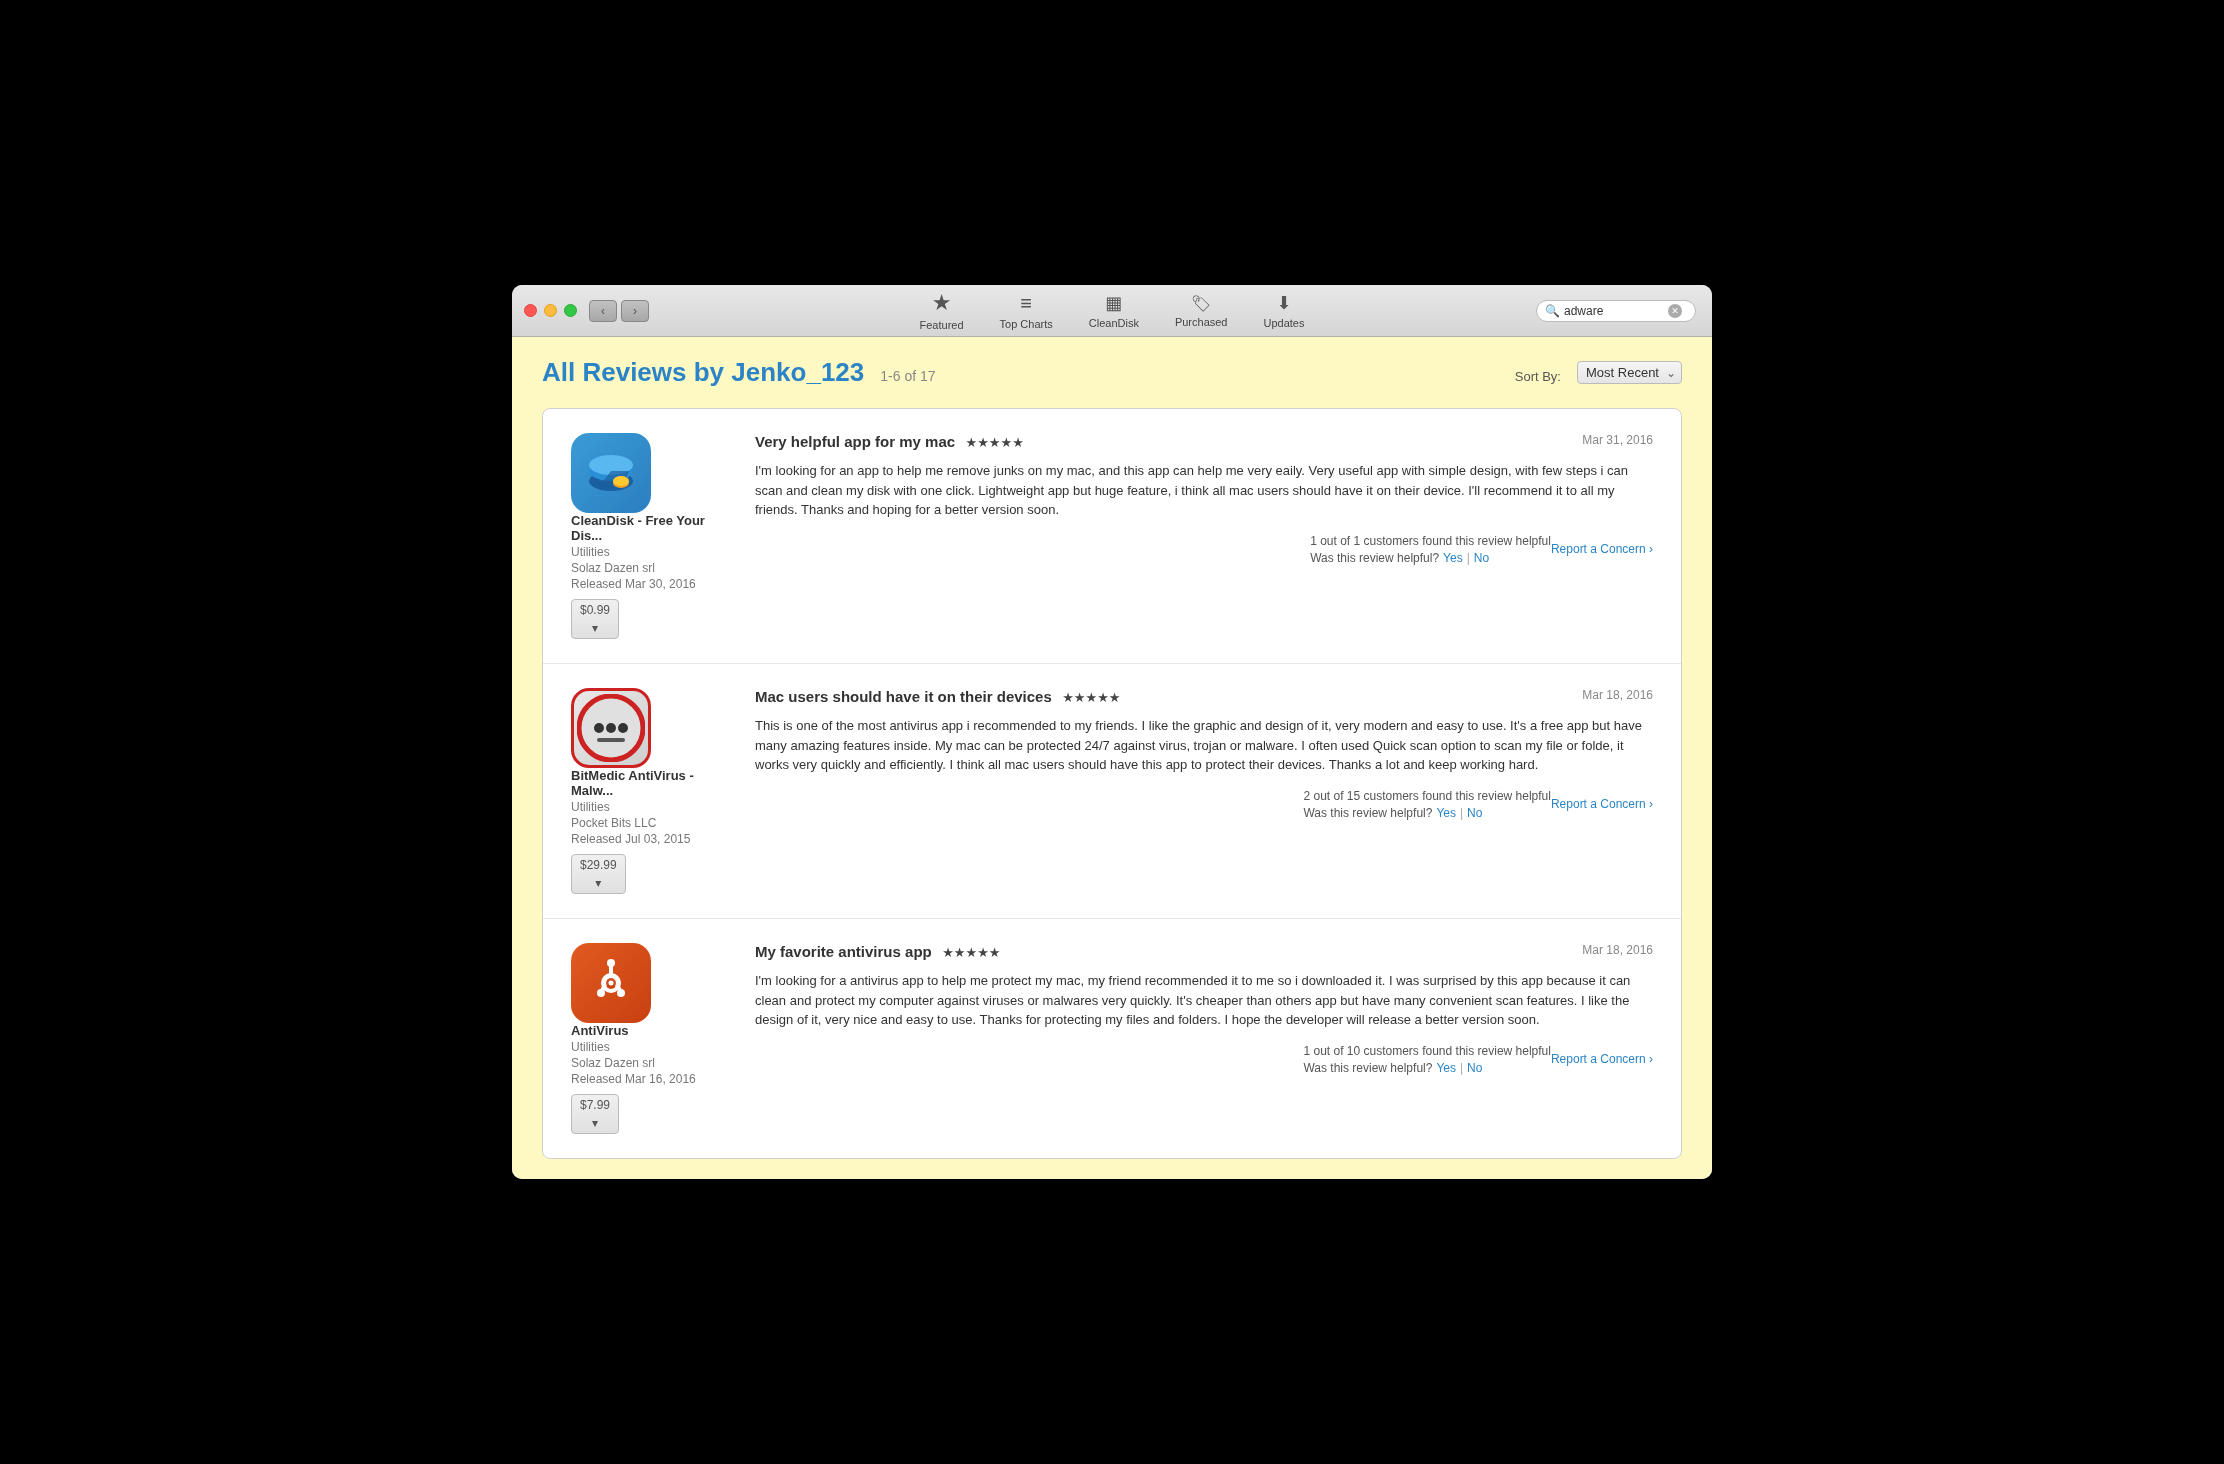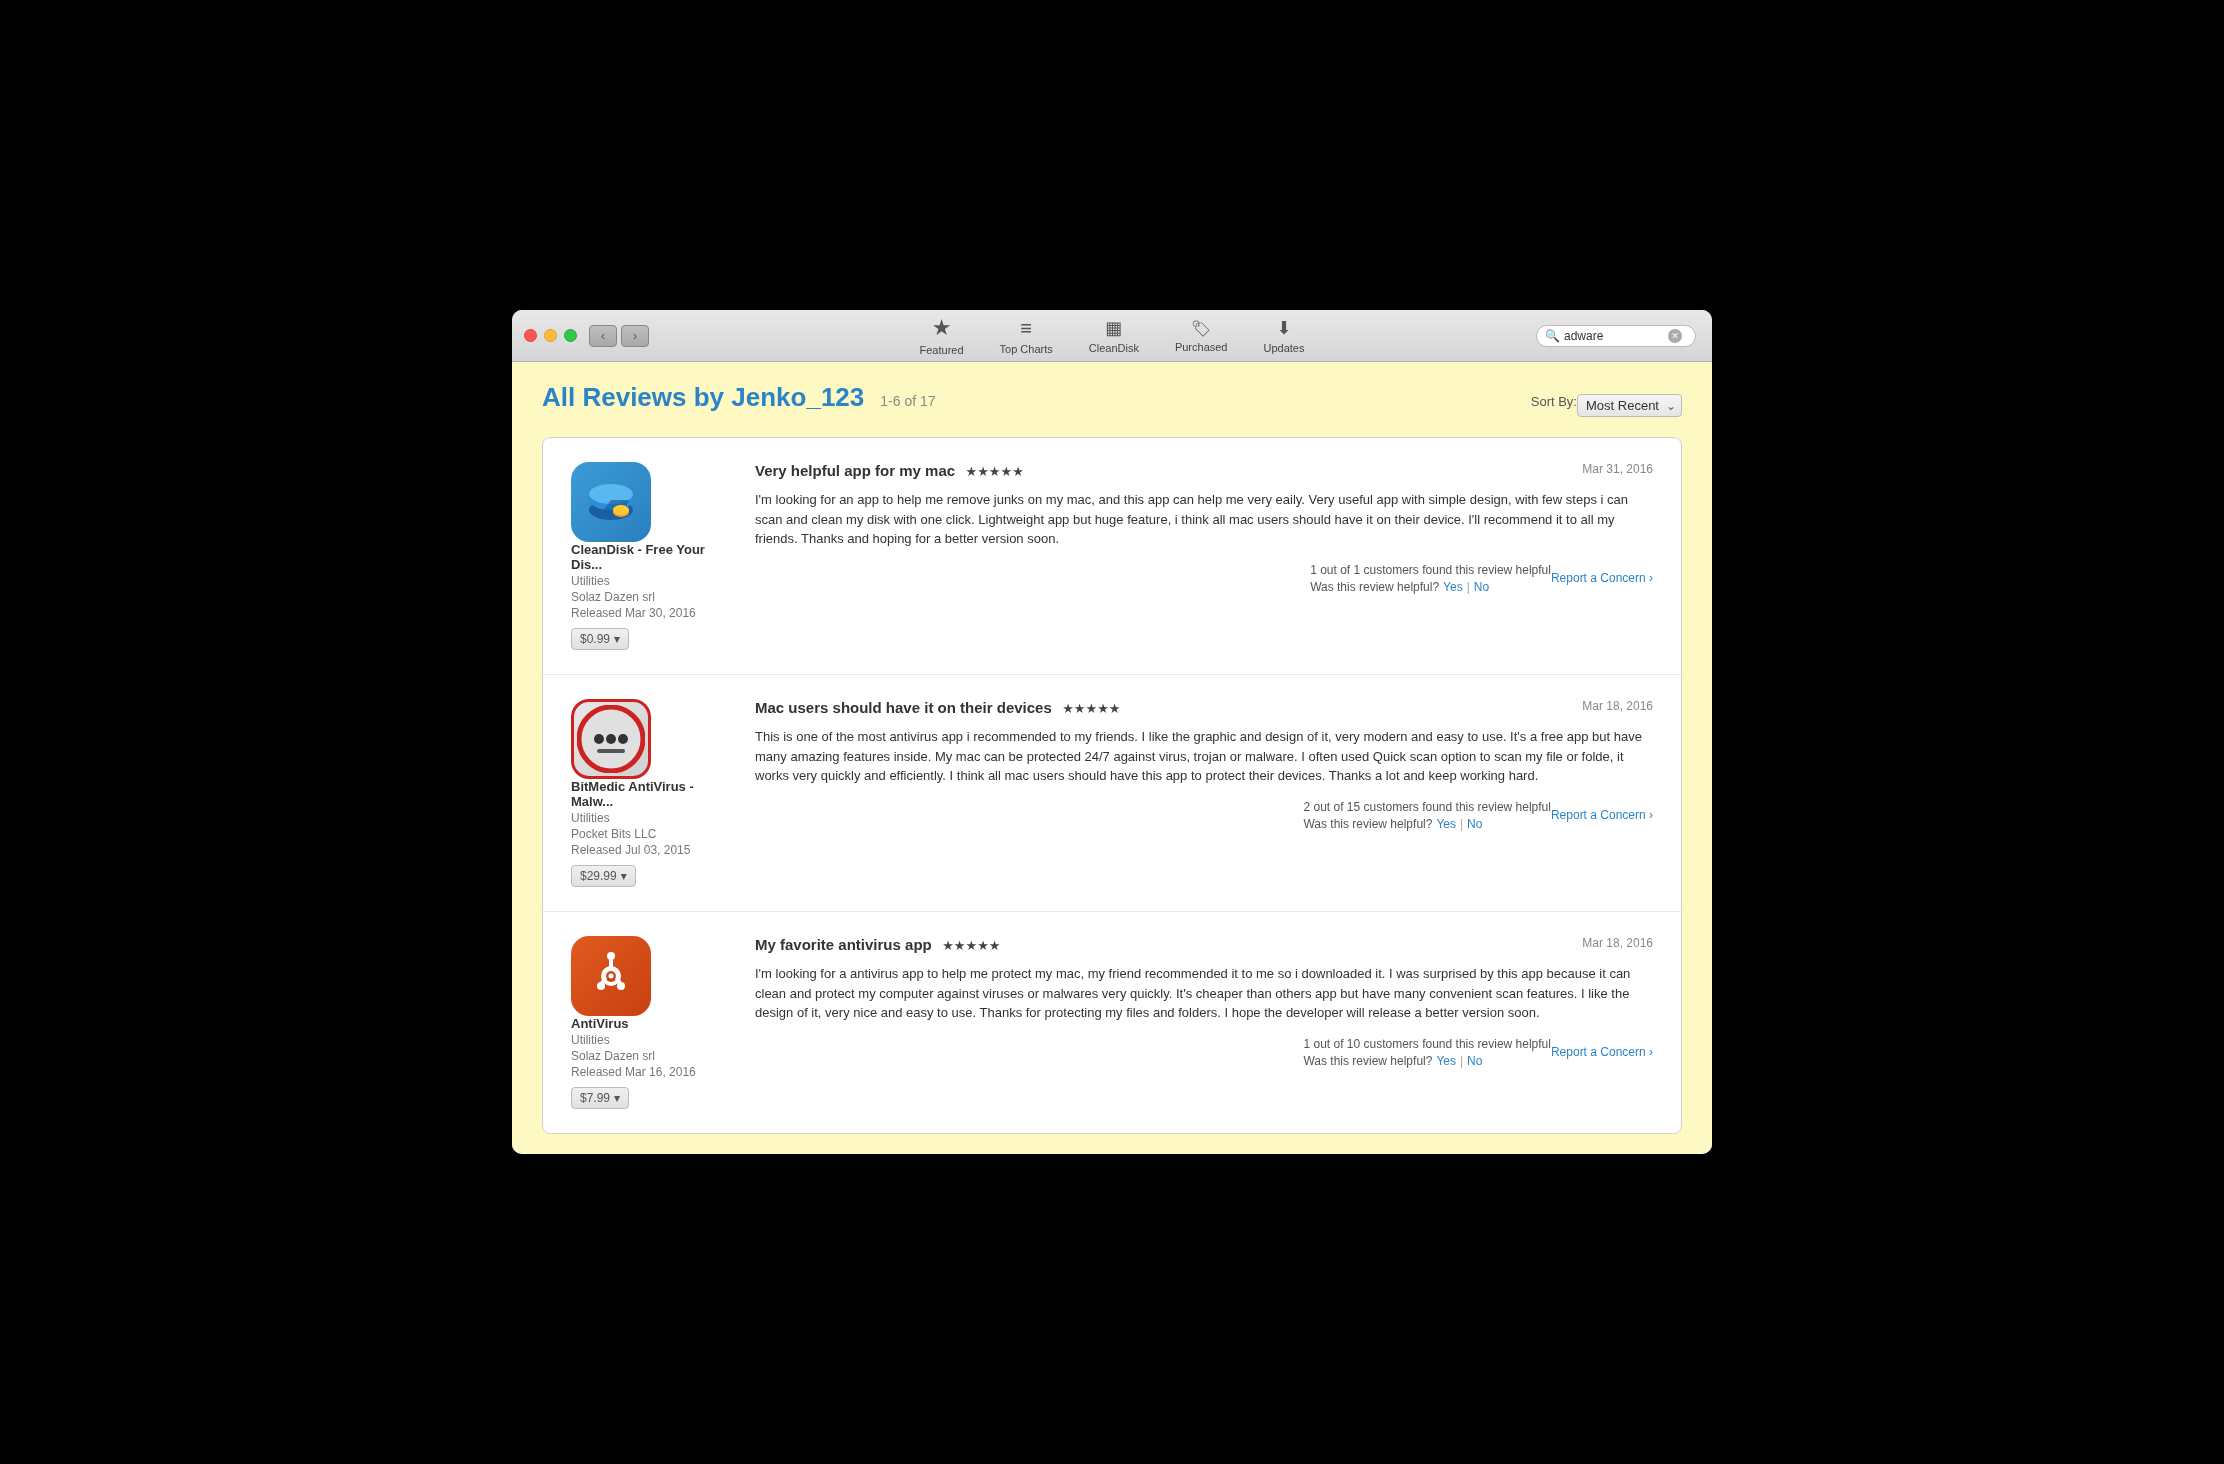--- a/index.html
+++ b/index.html
@@ -141,22 +141,22 @@
       font-weight: bold;
       color: #2a84c7;
     }
     .page-count {
       font-size: 14px;
       color: #888;
     }
     .sort-area {
       margin-left: auto;
       display: flex;
-      align-items: flex-start;
-      gap: 0;
+      align-items: flex-end;
+      gap: 16px;
     }
     .sort-label {
       font-size: 13px;
       color: #555;
     }
     .sort-select {
       font-size: 13px;
       border: 1px solid #bbb;
       border-radius: 4px;
       padding: 3px 22px 3px 8px;
@@ -223,20 +223,21 @@
       display: inline-flex;
       align-items: center;
       gap: 4px;
       background: linear-gradient(to bottom, #f0f0f0, #e0e0e0);
       border: 1px solid #bbb;
       border-radius: 4px;
       padding: 3px 8px;
       font-size: 12px;
       color: #555;
       cursor: pointer;
+      flex-direction: column;
     }
     .review-content {
       flex: 1;
     }
     .review-header {
       display: flex;
       align-items: flex-start;
       justify-content: space-between;
       margin-bottom: 10px;
     }

